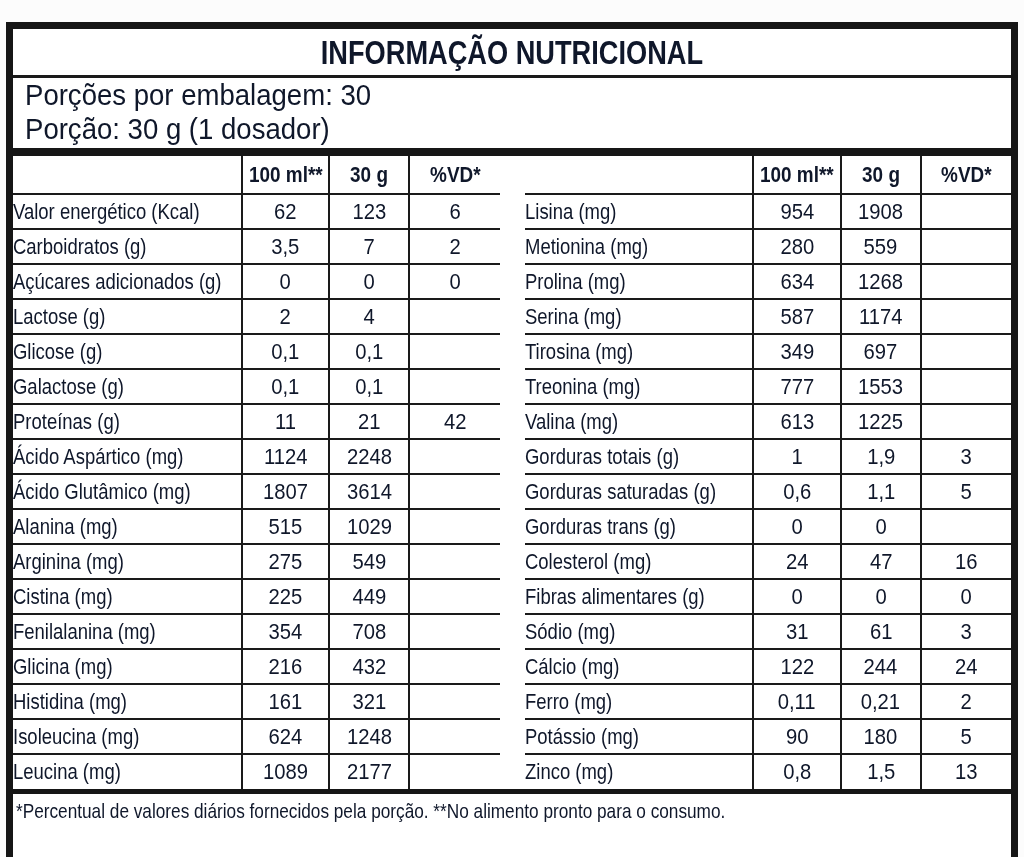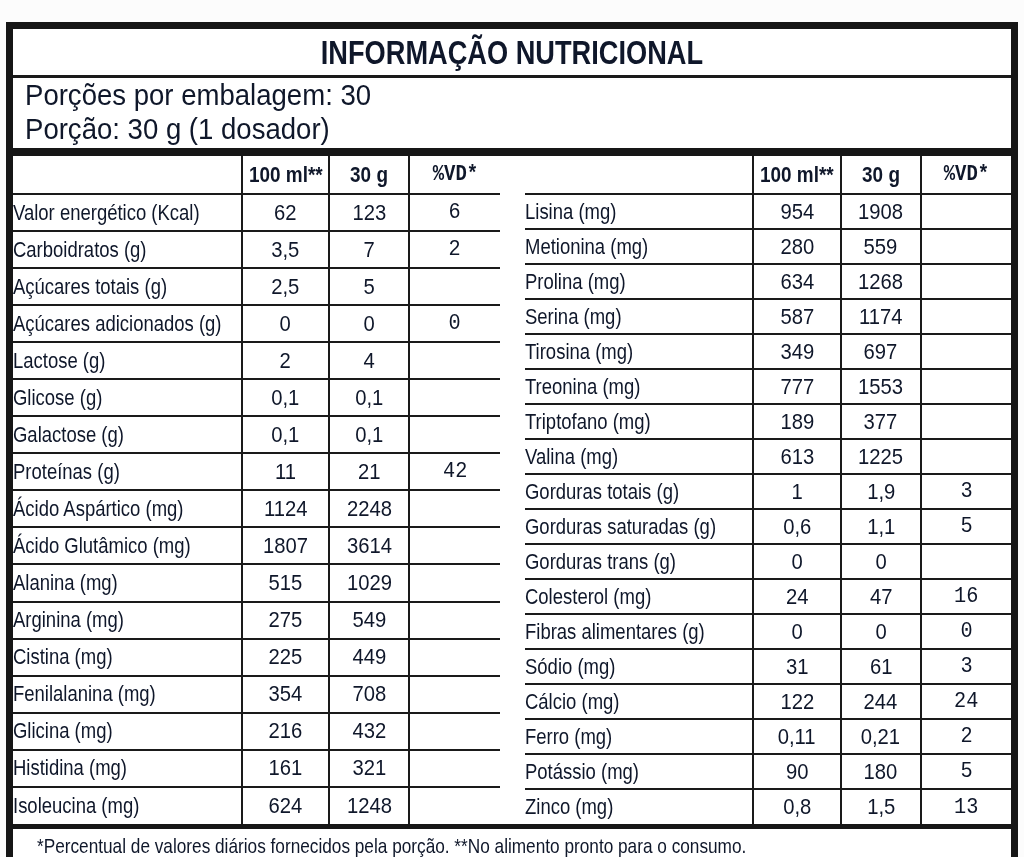--- a/index.html
+++ b/index.html
@@ -44,38 +44,38 @@
   col.w-a   { width: 18%; }
   col.w-b   { width: 16.5%; }
   col.w-c   { width: 18.5%; }
 
   table.nut thead tr { height: 38px; }
   table.nut tbody tr { height: 35px; border-top: 2px solid #1a1a1a; }
   table.nut th, table.nut td { padding: 0; font-size: 22px; vertical-align: middle; overflow: visible; }
   table.nut th { font-weight: bold; text-align: center; }
   th.lab, td.lab { text-align: left; border-right: 2px solid #1a1a1a; }
   th.c,  td.c  { text-align: center; border-right: 2px solid #1a1a1a; }
-  th.last, td.last { text-align: center; font-family: Liberation Mono, monospace; }
+  th.last, td.last { text-align: center; }
   td.ind0 { padding-left: 5px; }
   td.ind1 { padding-left: 20px; }
   td.ind2 { padding-left: 27px; margin-top: 36px; }
 
   
   .cxt { display: inline-block; white-space: nowrap; transform: scaleX(.80); transform-origin: 50% 50%; }
   .cxs { display: inline-block; white-space: nowrap; transform: scaleX(.95); transform-origin: 0 50%; }
   .cxh { display: inline-block; white-space: nowrap; transform: scaleX(.86); transform-origin: 50% 50%; }
   .cxl { display: inline-block; white-space: nowrap; transform: scaleX(.84); transform-origin: 0 50%; }
   .cxc { display: inline-block; white-space: nowrap; transform: scaleX(.92); transform-origin: 50% 50%; }
   .cxf { display: inline-block; white-space: nowrap; transform: scaleX(.82); transform-origin: 0 50%; }
 
   .foot-row {
     border-top: 5px solid #161616;
     height: 33px;
     display: flex; align-items: center;
-    padding-left: 24px;
+    padding-left: 3px;
     font-size: 21px;
   }
 </style>
 </head>
 <body>
 
 <div class="wrap">
 
   <div class="title-row">
     <span class="cxt">INFORMAÇÃO NUTRICIONAL</span>
@@ -116,26 +116,20 @@
             <td class="c"><span class="cxc">123</span></td>
             <td class="last"><span class="cxc">6</span></td>
           </tr>
           <tr>
             <td class="lab ind0"><span class="cxl">Carboidratos (g)</span></td>
             <td class="c"><span class="cxc">3,5</span></td>
             <td class="c"><span class="cxc">7</span></td>
             <td class="last"><span class="cxc">2</span></td>
           </tr>
           <tr>
-            <td class="lab ind1"><span class="cxl">Açúcares totais (g)</span></td>
-            <td class="c"><span class="cxc">2,5</span></td>
-            <td class="c"><span class="cxc">5</span></td>
-            <td class="last"><span class="cxc"></span></td>
-          </tr>
-          <tr>
             <td class="lab ind2"><span class="cxl">Açúcares adicionados (g)</span></td>
             <td class="c"><span class="cxc">0</span></td>
             <td class="c"><span class="cxc">0</span></td>
             <td class="last"><span class="cxc">0</span></td>
           </tr>
           <tr>
             <td class="lab ind2"><span class="cxl">Lactose (g)</span></td>
             <td class="c"><span class="cxc">2</span></td>
             <td class="c"><span class="cxc">4</span></td>
             <td class="last"><span class="cxc"></span></td>
@@ -203,20 +197,26 @@
           <tr>
             <td class="lab ind1"><span class="cxl">Histidina (mg)</span></td>
             <td class="c"><span class="cxc">161</span></td>
             <td class="c"><span class="cxc">321</span></td>
             <td class="last"><span class="cxc"></span></td>
           </tr>
           <tr>
             <td class="lab ind1"><span class="cxl">Isoleucina (mg)</span></td>
             <td class="c"><span class="cxc">624</span></td>
             <td class="c"><span class="cxc">1248</span></td>
+            <td class="last"><span class="cxc"></span></td>
+          </tr>
+          <tr>
+            <td class="lab ind1"><span class="cxl">Leucina (mg)</span></td>
+            <td class="c"><span class="cxc">1089</span></td>
+            <td class="c"><span class="cxc">2177</span></td>
             <td class="last"><span class="cxc"></span></td>
           </tr>
         </tbody>
     </table>
 
     <table class="nut">
       <colgroup>
           <col class="w-lab">
           <col class="w-a">
           <col class="w-b">
@@ -261,26 +261,20 @@
             <td class="c"><span class="cxc">697</span></td>
             <td class="last"><span class="cxc"></span></td>
           </tr>
           <tr>
             <td class="lab ind1"><span class="cxl">Treonina (mg)</span></td>
             <td class="c"><span class="cxc">777</span></td>
             <td class="c"><span class="cxc">1553</span></td>
             <td class="last"><span class="cxc"></span></td>
           </tr>
           <tr>
-            <td class="lab ind1"><span class="cxl">Triptofano (mg)</span></td>
-            <td class="c"><span class="cxc">189</span></td>
-            <td class="c"><span class="cxc">377</span></td>
-            <td class="last"><span class="cxc"></span></td>
-          </tr>
-          <tr>
             <td class="lab ind1"><span class="cxl">Valina (mg)</span></td>
             <td class="c"><span class="cxc">613</span></td>
             <td class="c"><span class="cxc">1225</span></td>
             <td class="last"><span class="cxc"></span></td>
           </tr>
           <tr>
             <td class="lab ind0"><span class="cxl">Gorduras totais (g)</span></td>
             <td class="c"><span class="cxc">1</span></td>
             <td class="c"><span class="cxc">1,9</span></td>
             <td class="last"><span class="cxc">3</span></td>

